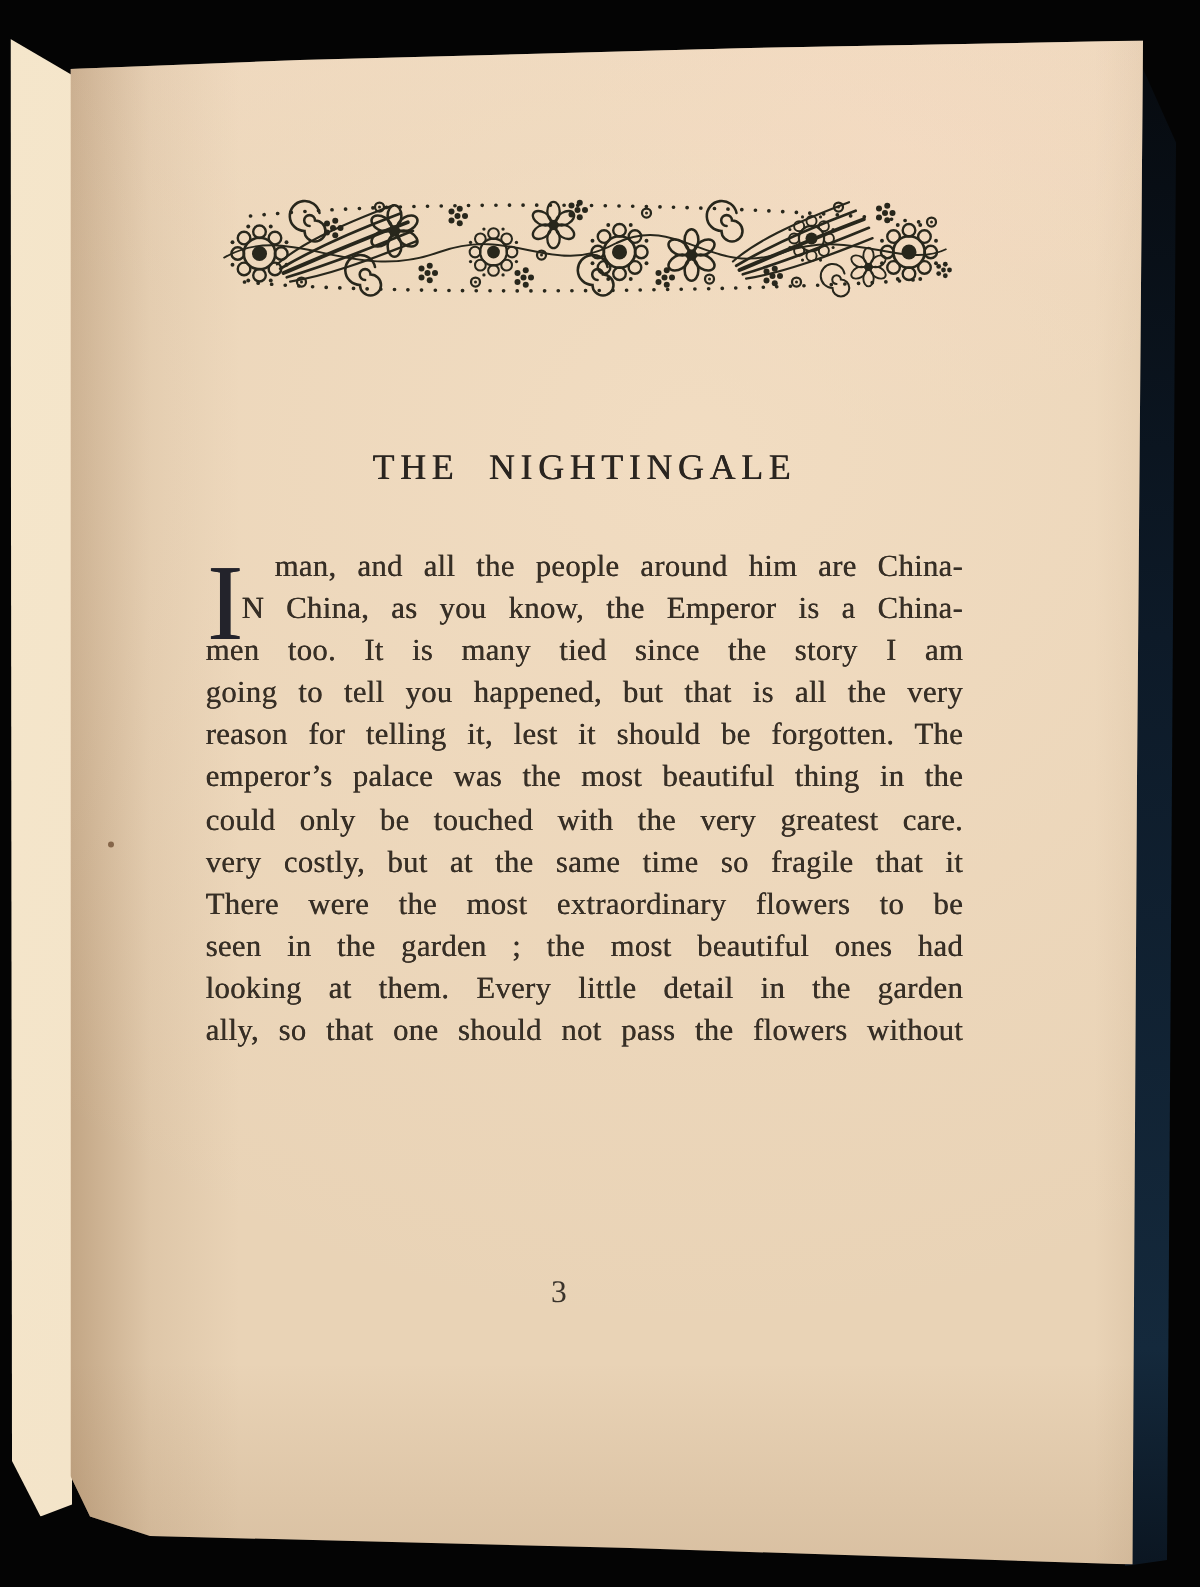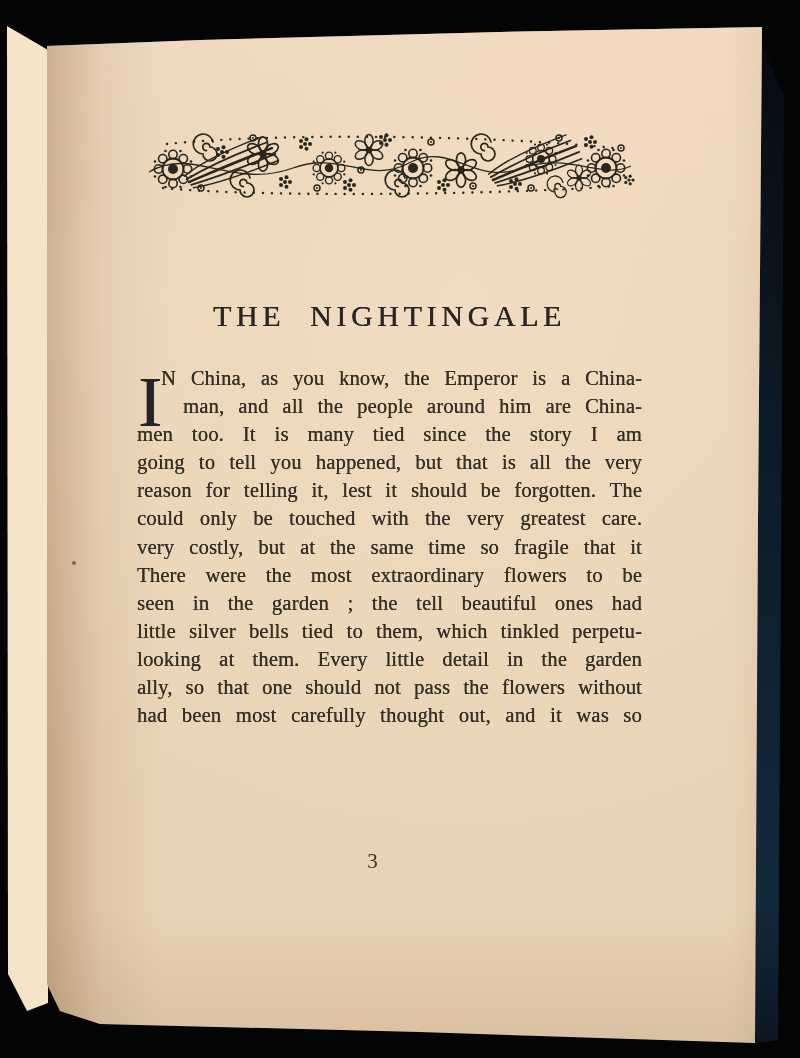--- a/index.html
+++ b/index.html
@@ -29,21 +29,21 @@
       linear-gradient(to left, rgba(120,85,48,.20), rgba(120,85,48,0) 70px),
       linear-gradient(to top, rgba(133,94,55,.18), rgba(133,94,55,0) 150px),
       linear-gradient(to bottom, rgba(250,226,206,.28), rgba(250,226,206,0) 190px);}
 
   .content{position:absolute;left:137px;top:0;width:505px;height:100%;}
 
   .ornament{position:absolute;top:128px;left:6px;width:494px;height:76px;}
   .ornament svg{display:block;width:100%;height:100%;}
 
   .title{position:absolute;top:299px;left:0;width:100%;margin:0;
-    text-align:center;font-size:30px;font-weight:400;
+    text-align:center;font-size:24px;font-weight:400;
     letter-spacing:.155em;word-spacing:.42em;color:#2a2520;
     text-shadow:.3px 0 0 currentColor;}
 
   .textblock{position:absolute;top:364px;left:0;width:505px;
     color:#372f26;font-size:20.5px;}
   .line{height:28.1px;line-height:28.1px;overflow:hidden;
     text-align:justify;text-align-last:justify;
     letter-spacing:.01em;word-spacing:.08em;
     text-shadow:.25px 0 0 currentColor;}
   .line.i1{padding-left:24px;}
@@ -174,32 +174,31 @@
         <use href="#bud" transform="translate(388,60)"></use>
         <use href="#bud" transform="translate(416,10)"></use>
         <use href="#bud" transform="translate(478,20)"></use>
       </svg>
     </div>
 
     <h1 class="title">THE NIGHTINGALE</h1>
 
     <div class="textblock">
       <span class="dropcap">I</span>
+      <div class="line i2">man, and all the people around him are China-</div>
       <div class="line i1">N China, as you know, the Emperor is a China-</div>
-      <div class="line i2">man, and all the people around him are China-</div>
       <div class="line">men too.  It is many tied since the story I am</div>
       <div class="line">going to tell you happened, but that is all the very</div>
       <div class="line">reason for telling it, lest it should be forgotten.  The</div>
+      <div class="line">emperor’s palace was the most beautiful thing in the</div>
       <div class="line">could only be touched with the very greatest care.</div>
       <div class="line">very costly, but at the same time so fragile that it</div>
       <div class="line">There were the most extraordinary flowers to be</div>
-      <div class="line">seen in the garden ; the tell beautiful ones had</div>
-      <div class="line">little silver bells tied to them, which tinkled perpetu-</div>
+      <div class="line">seen in the garden ; the most beautiful ones had</div>
       <div class="line">looking at them.  Every little detail in the garden</div>
       <div class="line">ally, so that one should not pass the flowers without</div>
-      <div class="line">had been most carefully thought out, and it was so</div>
     </div>
 
     <div class="pagenum">3</div>
   </div>
 
   <div class="speck"></div>
 </div>
 
 </body></html>

